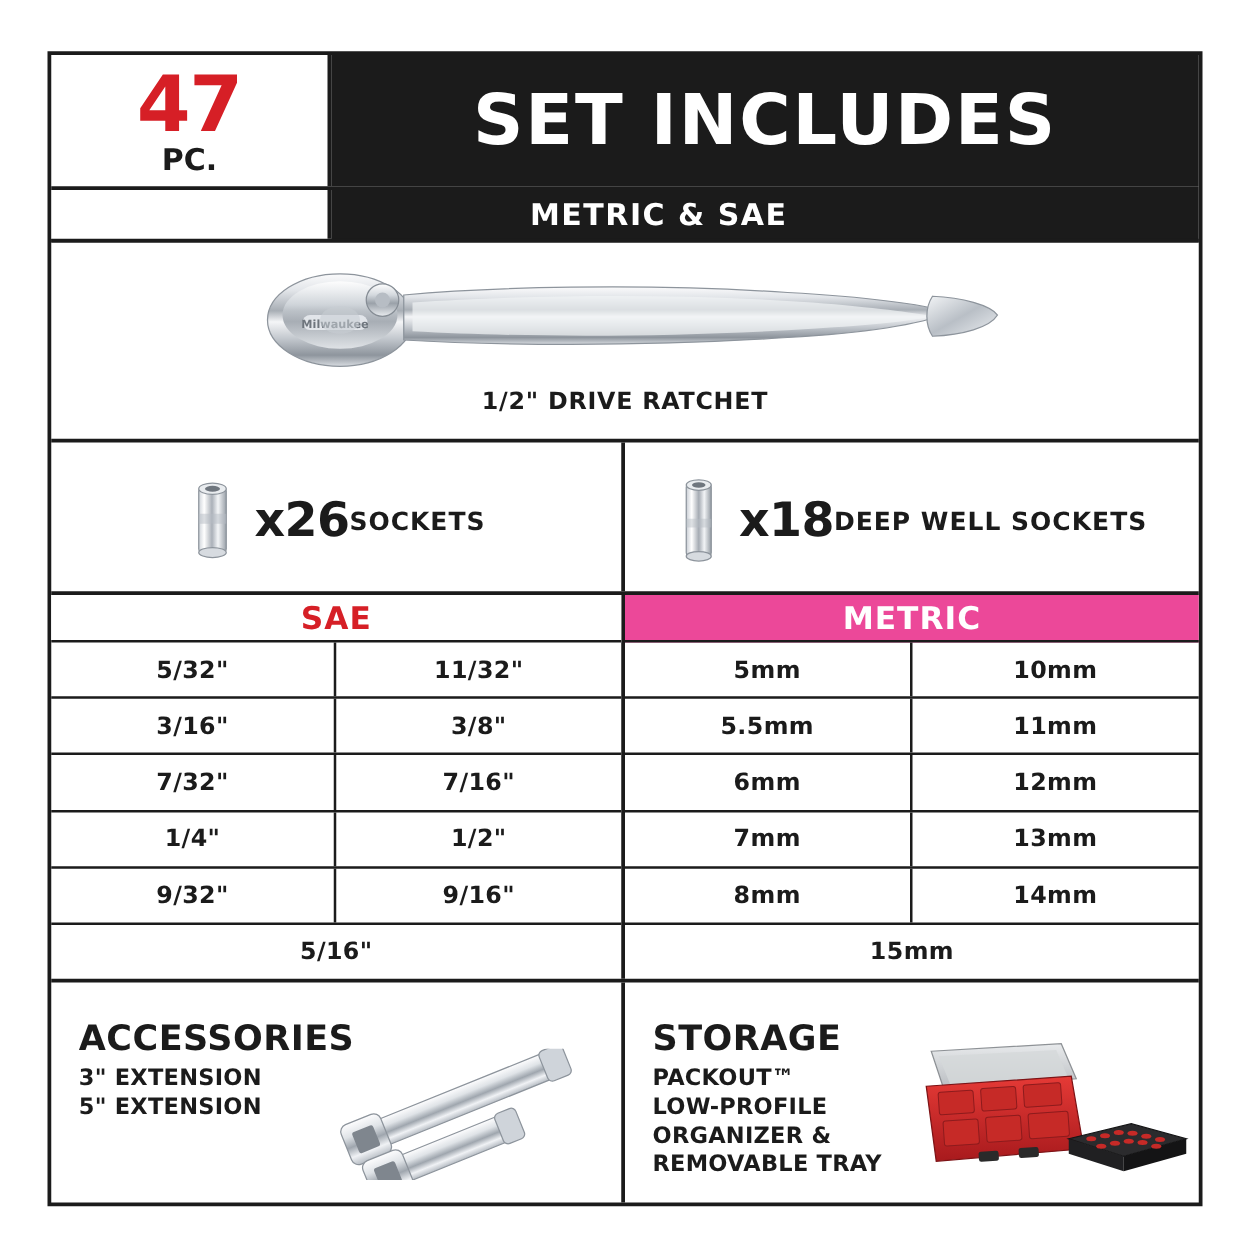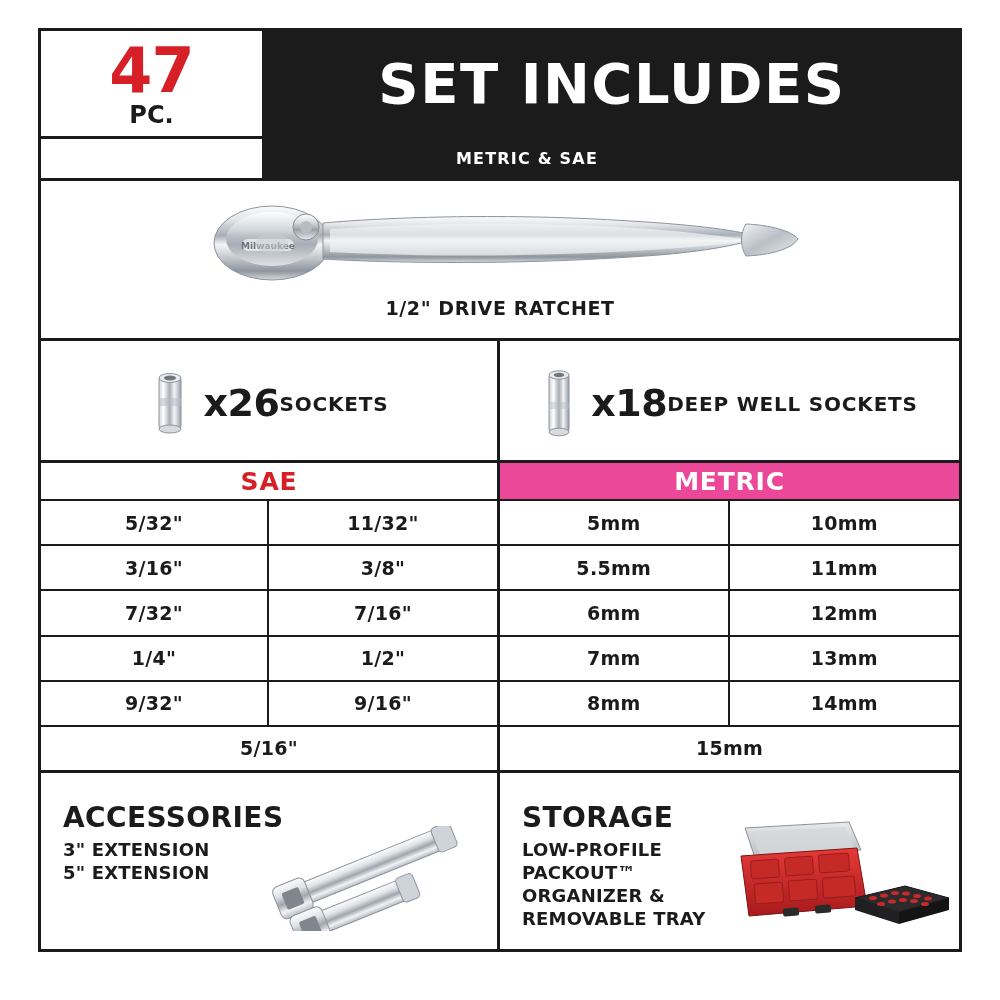--- a/index.html
+++ b/index.html
@@ -9,21 +9,21 @@
     font-family: "Liberation Sans", sans-serif;
     -webkit-font-smoothing: antialiased;
   }
   #sheet {
     position: relative;
     width: 1000px; height: 1000px;
     background: #fff;
   }
   .frame {
     position: absolute;
-    left: 38px; top: 28px;
+    left: 38px; top: 41px;
     width: 924px; height: 924px;
     border: 3px solid #1b1b1b;
     background: #fff;
     display: flex;
     flex-direction: column;
   }
 
   
   .header {
     display: flex;
@@ -86,21 +86,21 @@
   }
   .subheader .sub-left {
     position: absolute;
     left: 0; top: 0; bottom: 0;
     width: 224px;
     background: #fff;
     border-right: 3px solid #1b1b1b;
   }
   .sub-text {
     color: #fff;
-    font-size: 16px;
+    font-size: 24px;
     font-weight: 800;
     letter-spacing: 1.2px;
     font-family: "DejaVu Sans", sans-serif;
     position: relative;
     left: 27px;
   }
 
   
   .ratchet-row {
     flex: 0 0 160px;
@@ -443,22 +443,22 @@
             <rect x="50" y="64" width="34" height="34" rx="6" fill="url(#eg)" stroke="#8d949c" stroke-width="1"></rect>
             <rect x="58" y="72" width="18" height="18" rx="2" fill="#7f868e"></rect>
             <rect x="163" y="68" width="18" height="26" rx="4" fill="#cfd4da" stroke="#8d949c" stroke-width="1"></rect>
           </g>
         </svg>
       </div>
 
       <div class="bcell">
         <div class="bhead">STORAGE</div>
         <div class="blist">
+          <div>PACKOUT™</div>
           <div>LOW-PROFILE</div>
-          <div>PACKOUT™</div>
           <div>ORGANIZER &amp;</div>
           <div>REMOVABLE TRAY</div>
         </div>
         <svg class="storage-art" width="230" height="125" viewBox="0 0 230 125">
           <defs>
             <linearGradient id="lid" x1="0" y1="0" x2="0" y2="1">
               <stop offset="0%" stop-color="#e8eaec"></stop>
               <stop offset="100%" stop-color="#b9bdc1"></stop>
             </linearGradient>
             <linearGradient id="redg" x1="0" y1="0" x2="0" y2="1">

